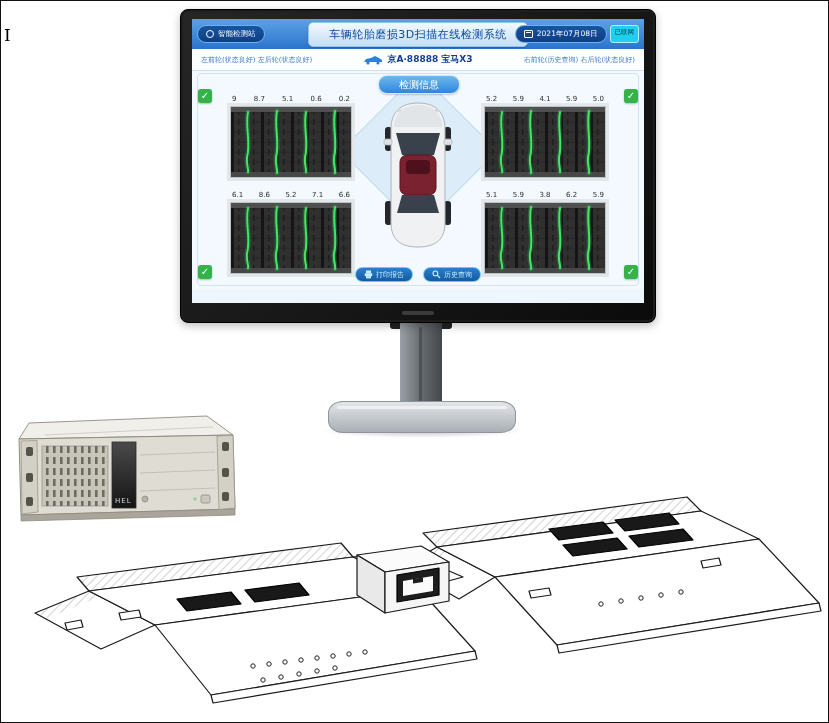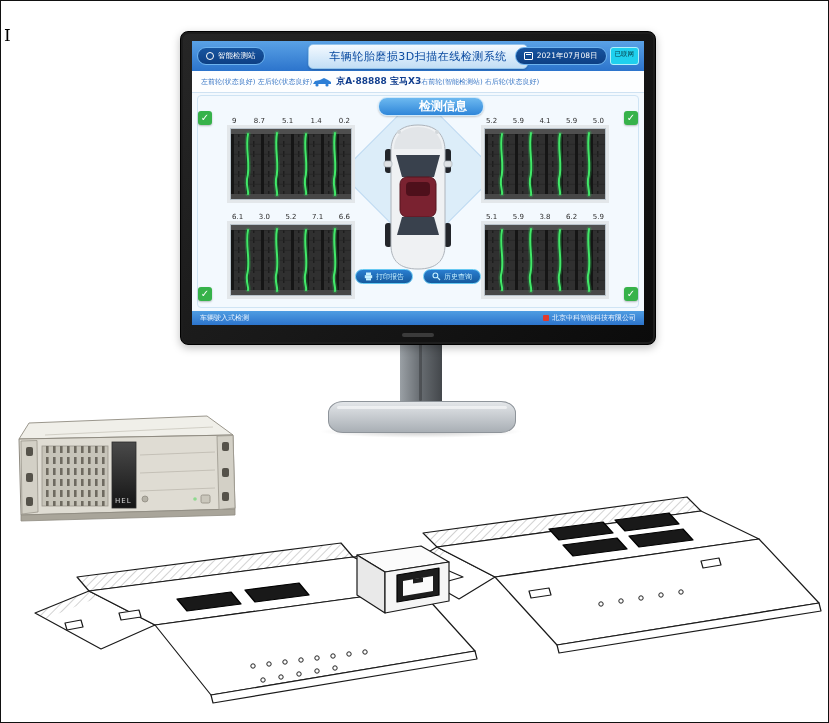--- a/index.html
+++ b/index.html
@@ -7,21 +7,21 @@
     position:relative;width:829px;height:723px;background:#fff;
     font-family:"DejaVu Sans","Liberation Sans",sans-serif;
     box-sizing:border-box;border:1px solid #111;overflow:hidden;
   }
   
   .text-cursor{position:absolute;left:3px;top:24px;font-family:"DejaVu Serif","Liberation Serif",serif;
     font-size:17px;color:#000;}
   
   .bezel{position:absolute;left:179px;top:8px;width:474px;height:312px;border-radius:8px;
     background:linear-gradient(135deg,#262626,#0b0b0b);border:1px solid #000;
-    box-shadow:0 3px 8px rgba(0,0,0,.25), inset 0 0 0 2px #1d1d1d;margin-top:22px;}
+    box-shadow:0 3px 8px rgba(0,0,0,.25), inset 0 0 0 2px #1d1d1d;}
   .brand-dot{position:absolute;left:50%;bottom:7px;transform:translateX(-50%);
     width:32px;height:4px;border-radius:2px;background:#3b3b3b;}
   .stand-hinge{position:absolute;left:389px;top:316px;width:62px;height:12px;background:#202224;border-radius:3px;}
   .stand-neck{position:absolute;left:399px;top:320px;width:42px;height:88px;
     background:linear-gradient(90deg,#9aa0a5,#6b7075 45%,#43474b);border-radius:4px 4px 2px 2px;}
   .stand-neck::after{content:"";position:absolute;left:19px;top:6px;width:3px;height:74px;background:rgba(0,0,0,.25);border-radius:2px;}
   .stand-base{position:absolute;left:327px;top:400px;width:186px;height:30px;border-radius:15px/12px;
     background:linear-gradient(180deg,#e3e6e9,#a9afb5);border:1px solid #8e949a;}
   .stand-base::before{content:"";position:absolute;left:8px;top:4px;right:8px;height:3px;border-radius:2px;background:rgba(255,255,255,.55);}
   .stand-shadow{position:absolute;left:318px;top:424px;width:204px;height:13px;border-radius:50%;
@@ -36,42 +36,42 @@
   .pill .cal-icon{width:7px;height:6px;border:1px solid #fff;border-radius:1px;margin-right:4px;position:relative;}
   .pill .cal-icon::before{content:"";position:absolute;left:1px;top:1px;width:5px;height:1px;background:#fff;}
   .hdr-left{position:absolute;left:5px;top:6px;}
   .hdr-right{position:absolute;right:5px;top:6px;display:flex;gap:3px;}
   .net-badge{background:#1fd0ee;color:#063a46;font-size:6.5px;padding:2px 4px;border-radius:3px;border:1px solid #aff0fb;white-space:nowrap;}
   .title-ribbon{position:absolute;left:50%;top:3px;transform:translateX(-50%);width:218px;height:23px;
     background:linear-gradient(180deg,#f3f9ff,#c2def5);border:1px solid #93c4ec;border-radius:5px;
     box-shadow:0 1px 2px rgba(0,0,0,.2);text-align:center;}
   .title-ribbon .title{font-size:11px;font-weight:normal;color:#0a4aa0;line-height:23px;letter-spacing:.5px;white-space:nowrap;}
   .scr-statusbar{position:absolute;left:0;top:30px;width:100%;height:22px;background:#fdfeff;
-    border-bottom:1px solid #cfe2f2;display:flex;align-items:center;justify-content:flex-start;
+    border-bottom:1px solid #cfe2f2;display:flex;align-items:center;justify-content:space-between;
     padding:0 9px;box-sizing:border-box;}
   .st-text{color:#3d79c6;font-size:7px;white-space:nowrap;}
   .plate-group{display:flex;align-items:center;gap:4px;}
   .plate-text{font-size:9px;font-weight:bold;color:#123f8f;white-space:nowrap;}
   .scr-main{position:absolute;left:0;top:52px;width:100%;height:218px;background:#f3f9fe;}
   .main-frame{position:absolute;left:5px;top:2px;right:5px;bottom:3px;border:1px solid #cfe4f4;border-radius:4px;}
   .check-badge{position:absolute;width:14px;height:14px;border-radius:3px;background:#36b24a;
     color:#fff;font-size:10px;font-weight:bold;line-height:14px;text-align:center;
     box-shadow:0 1px 2px rgba(0,0,0,.25);}
   .chk-tl{left:6px;top:18px;} .chk-tr{left:432px;top:18px;} .chk-bl{left:6px;top:194px;} .chk-br{left:432px;top:194px;}
   .tire-panel{position:absolute;width:122px;}
   .tp-tl{left:38px;top:24px;} .tp-tr{left:292px;top:24px;} .tp-bl{left:38px;top:120px;} .tp-br{left:292px;top:120px;}
   .tp-nums{display:flex;justify-content:space-between;padding:0 2px;font-size:7px;color:#2c2c2c;height:10px;}
   .tire-img{display:block;margin-top:1px;border:1px solid #b9c3cb;box-shadow:0 0 0 3px #e3e7ea;}
   .diamond{position:absolute;left:171px;top:24px;width:110px;height:110px;background:#dcedf9;
     border:1px solid #bcd9f2;border-radius:10px;transform:rotate(45deg);}
   .info-pill{position:absolute;left:186px;top:4px;width:80px;height:17px;border-radius:9px;
     background:linear-gradient(#6db9f0,#2f86d9);border:1px solid #cfe9fb;color:#fff;
-    font-size:12px;font-weight:bold;line-height:17px;text-align:center;box-shadow:0 1px 2px rgba(0,0,0,.2);cursor:pointer;padding-left:24px;}
+    font-size:10px;font-weight:normal;line-height:17px;text-align:center;box-shadow:0 1px 2px rgba(0,0,0,.2);cursor:pointer;}
   .car-svg{position:absolute;left:190px;top:28px;}
-  .btn-row{position:absolute;left:50%;top:176px;transform:translateX(-50%);display:flex;gap:10px;}
+  .btn-row{position:absolute;left:50%;top:196px;transform:translateX(-50%);display:flex;gap:10px;}
   .scr-btn{appearance:none;display:flex;align-items:center;gap:3px;height:15px;padding:0 8px;border-radius:8px;
     background:linear-gradient(#2a7ed0,#155a9e);border:1px solid #66c9f2;color:#c6f0ff;font-size:7px;
     font-family:inherit;cursor:pointer;white-space:nowrap;}
   .scr-footer{position:absolute;left:0;bottom:0;width:100%;height:14px;
     background:linear-gradient(180deg,#4f9de2,#2c74cc);display:flex;align-items:center;
     justify-content:space-between;padding:0 8px;box-sizing:border-box;color:#eaf5ff;font-size:7px;}
   .company{display:flex;align-items:center;gap:3px;white-space:nowrap;}
   .logo-sq{width:6px;height:6px;background:#e23b2e;border-radius:1px;display:inline-block;}
   
   .ipc{position:absolute;left:8px;top:410px;}
@@ -152,38 +152,38 @@
       <div class="scr-statusbar">
         <span class="st-text">左前轮(状态良好)  左后轮(状态良好)</span>
         <div class="plate-group">
           <svg width="20" height="10" viewBox="0 0 20 10">
             <path d="M1,7 L3,4 L8,3 L12,1 L16,3 L19,5 L19,7 Z" fill="#2e7fd6"></path>
             <circle cx="5" cy="8" r="1.6" fill="#2e7fd6"></circle>
               <circle cx="15" cy="8" r="1.6" fill="#2e7fd6"></circle>
           </svg>
           <span class="plate-text">京A·88888  宝马X3</span>
         </div>
-        <span class="st-text">右前轮(智能检测站)  右后轮(状态良好)</span>
+        <span class="st-text">右前轮(历史查询)  右后轮(状态良好)</span>
       </div>
 
       <div class="scr-main">
         <div class="main-frame"></div>
         <div class="diamond"></div>
 
         <div class="check-badge chk-tl">✓</div>
         <div class="check-badge chk-tr">✓</div>
         <div class="check-badge chk-bl">✓</div>
         <div class="check-badge chk-br">✓</div>
 
         <div class="tire-panel tp-tl">
           <div class="tp-nums">
             <span>9</span>
             <span>8.7</span>
             <span>5.1</span>
-            <span>1.4</span>
+            <span>0.6</span>
             <span>0.2</span>
           </div>
           <svg class="tire-img" width="120" height="70">
               <use href="#tireimg"></use>
             </svg>
         </div>
 
         <div class="tire-panel tp-tr">
           <div class="tp-nums">
             <span>5.2</span>
@@ -193,21 +193,21 @@
             <span>5.0</span>
           </div>
           <svg class="tire-img" width="120" height="70">
               <use href="#tireimg"></use>
             </svg>
         </div>
 
         <div class="tire-panel tp-bl">
           <div class="tp-nums">
             <span>6.1</span>
-            <span>3.0</span>
+            <span>8.6</span>
             <span>5.2</span>
             <span>7.1</span>
             <span>6.6</span>
           </div>
           <svg class="tire-img" width="120" height="70">
               <use href="#tireimg"></use>
             </svg>
         </div>
 
         <div class="tire-panel tp-br">
@@ -254,27 +254,20 @@
           <button class="scr-btn">
             <svg width="9" height="9" viewBox="0 0 9 9">
               <circle cx="3.4" cy="3.4" r="2.4" fill="none" stroke="#c6f0ff" stroke-width="1.1"></circle>
               <line x1="5.2" y1="5.2" x2="8" y2="8" stroke="#c6f0ff" stroke-width="1.2"></line>
             </svg>
             <span>历史查询</span>
           </button>
         </div>
       </div>
 
-      <div class="scr-footer">
-        <span>车辆驶入式检测</span>
-        <div class="company">
-          <span class="logo-sq"></span>
-          <span>北京中科智能科技有限公司</span>
-        </div>
-      </div>
 
     </div>
   </div>
 
   <div class="ipc">
     <svg width="232" height="112" viewBox="0 0 232 112">
       <polygon points="20,12 198,5 224,24 10,28" fill="#f0efe9" stroke="#9b978d" stroke-width="1"></polygon>
       <line x1="36" y1="24" x2="204" y2="16" stroke="#c9c6bc" stroke-width="0.8"></line>
       <polygon points="10,28 224,24 226,98 12,104" fill="#dfdcd3" stroke="#8f8b81" stroke-width="1"></polygon>
       <polygon points="12,104 226,98 226,104 12,110" fill="#a9a59a" stroke="#8f8b81" stroke-width="0.8"></polygon>

